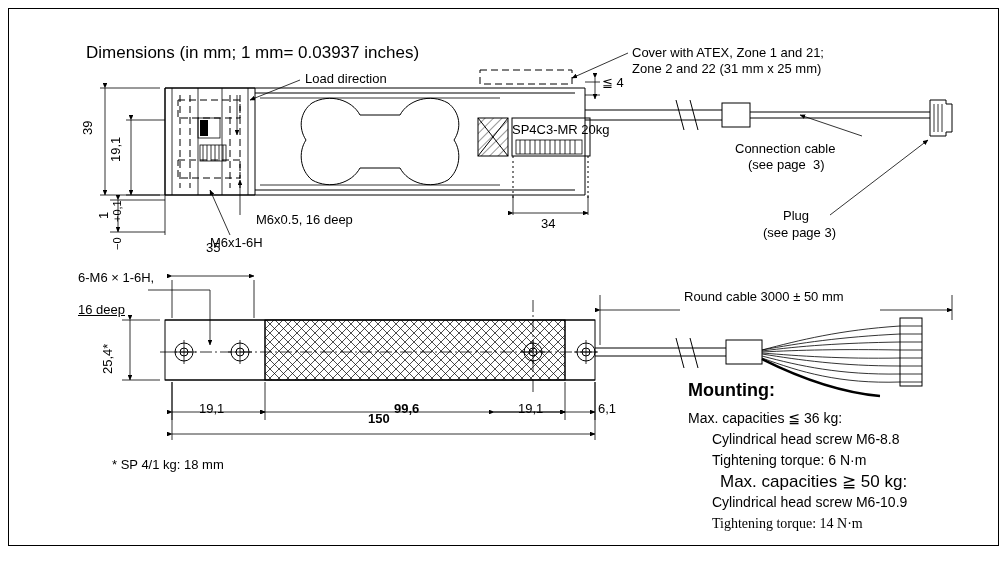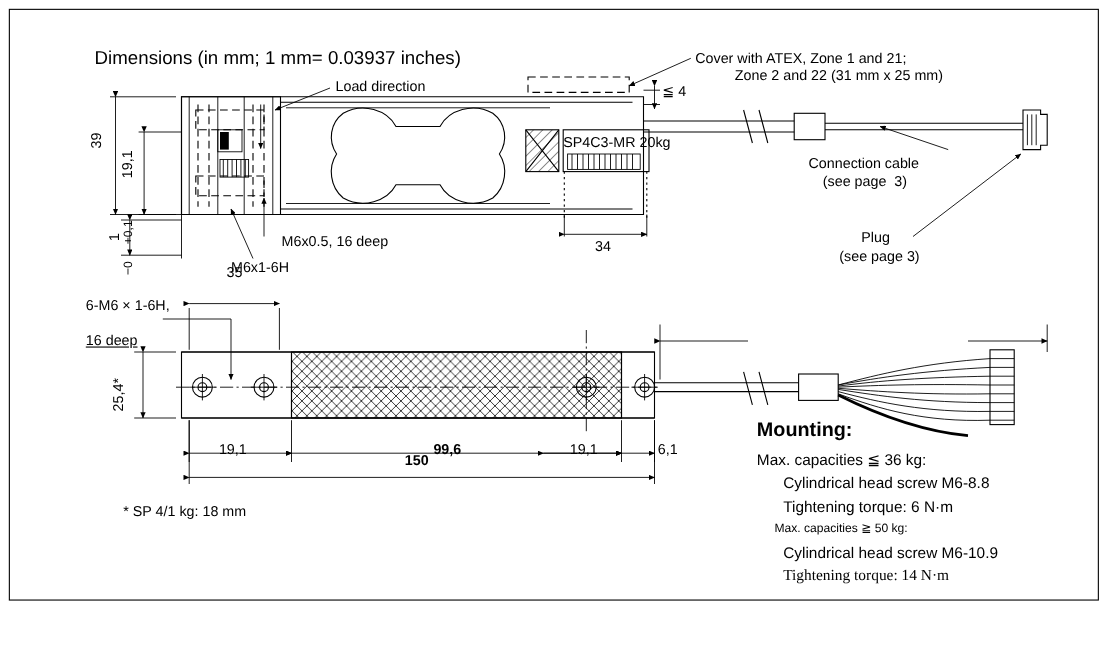--- a/index.html
+++ b/index.html
@@ -232,21 +232,21 @@
     <path class="ln-thin" d="M600,295 L600,345 M952,295 L952,320"></path>
     <path class="ln-thin" d="M600,310 L680,310" marker-start="url(#arrS)"></path>
     <path class="ln-thin" d="M880,310 L952,310" marker-end="url(#arrS)"></path>
   </svg>
 
   <div class="txt title" style="left:86px; top:45px;">Dimensions (in mm; 1 mm= 0.03937 inches)</div>
 
   <div class="txt" style="left:305px; top:71px;">Load direction</div>
 
   <div class="txt" style="left:632px; top:45px;">Cover with ATEX, Zone 1 and 21;</div>
-  <div class="txt" style="left:668px; top:61px;text-align:center;">Zone 2 and 22 (31 mm x 25 mm)</div>
+  <div class="txt" style="left:632px; top:61px;text-align:center;">Zone 2 and 22 (31 mm x 25 mm)</div>
 
   <div class="txt" style="left:602px; top:75px;">≦ 4</div>
 
   <div class="txt" style="left:512px; top:122px;">SP4C3-MR 20kg</div>
 
   <div class="txt" style="left:735px; top:141px;">Connection cable</div>
   <div class="txt" style="left:748px; top:157px;">(see page  3)</div>
 
   <div class="txt" style="left:783px; top:208px;">Plug</div>
   <div class="txt" style="left:763px; top:225px;">(see page 3)</div>
@@ -269,25 +269,26 @@
   <div class="txt" style="left:206px; top:240px;">35</div>
 
   <div class="txt" style="left:100px; top:374px; transform:rotate(-90deg); transform-origin:left top;">25,4*</div>
 
   <div class="txt" style="left:199px; top:401px;">19,1</div>
   <div class="txt bold" style="left:394px; top:401px;">99,6</div>
   <div class="txt" style="left:518px; top:401px;">19,1</div>
   <div class="txt" style="left:598px; top:401px;">6,1</div>
   <div class="txt" style="left:368px; top:411px;font-weight:bold;">150</div>
 
+  <div class="txt" style="left:684px; top:289px;">Round cable 3000 ± 50 mm</div>
 
   <div class="txt" style="left:112px; top:457px;">* SP 4/1 kg: 18 mm</div>
 
   <div class="txt bold" style="left:688px; top:383px; font-size:18px;">Mounting:</div>
   <div class="txt" style="left:688px; top:411px; font-size:14px;">Max. capacities ≦ 36 kg:</div>
   <div class="txt" style="left:712px; top:432px; font-size:14px;text-align:right;">Cylindrical head screw M6-8.8</div>
   <div class="txt" style="left:712px; top:453px; font-size:14px;">Tightening torque: 6 N·m</div>
-  <div class="txt" style="left:704px; top:474px; font-size:11px;">Max. capacities ≧ 50 kg:</div>
+  <div class="txt" style="left:720px; top:474px; font-size:17px;">Max. capacities ≧ 50 kg:</div>
   <div class="txt" style="left:712px; top:495px; font-size:14px;">Cylindrical head screw M6-10.9</div>
   <div class="txt" style="left:712px; top:516px; font-size:14px;font-family:Liberation Serif, serif;">Tightening torque: 14 N·m</div>
 
   <div class="bottom-strip"></div>
 </div>
 
 </body></html>

